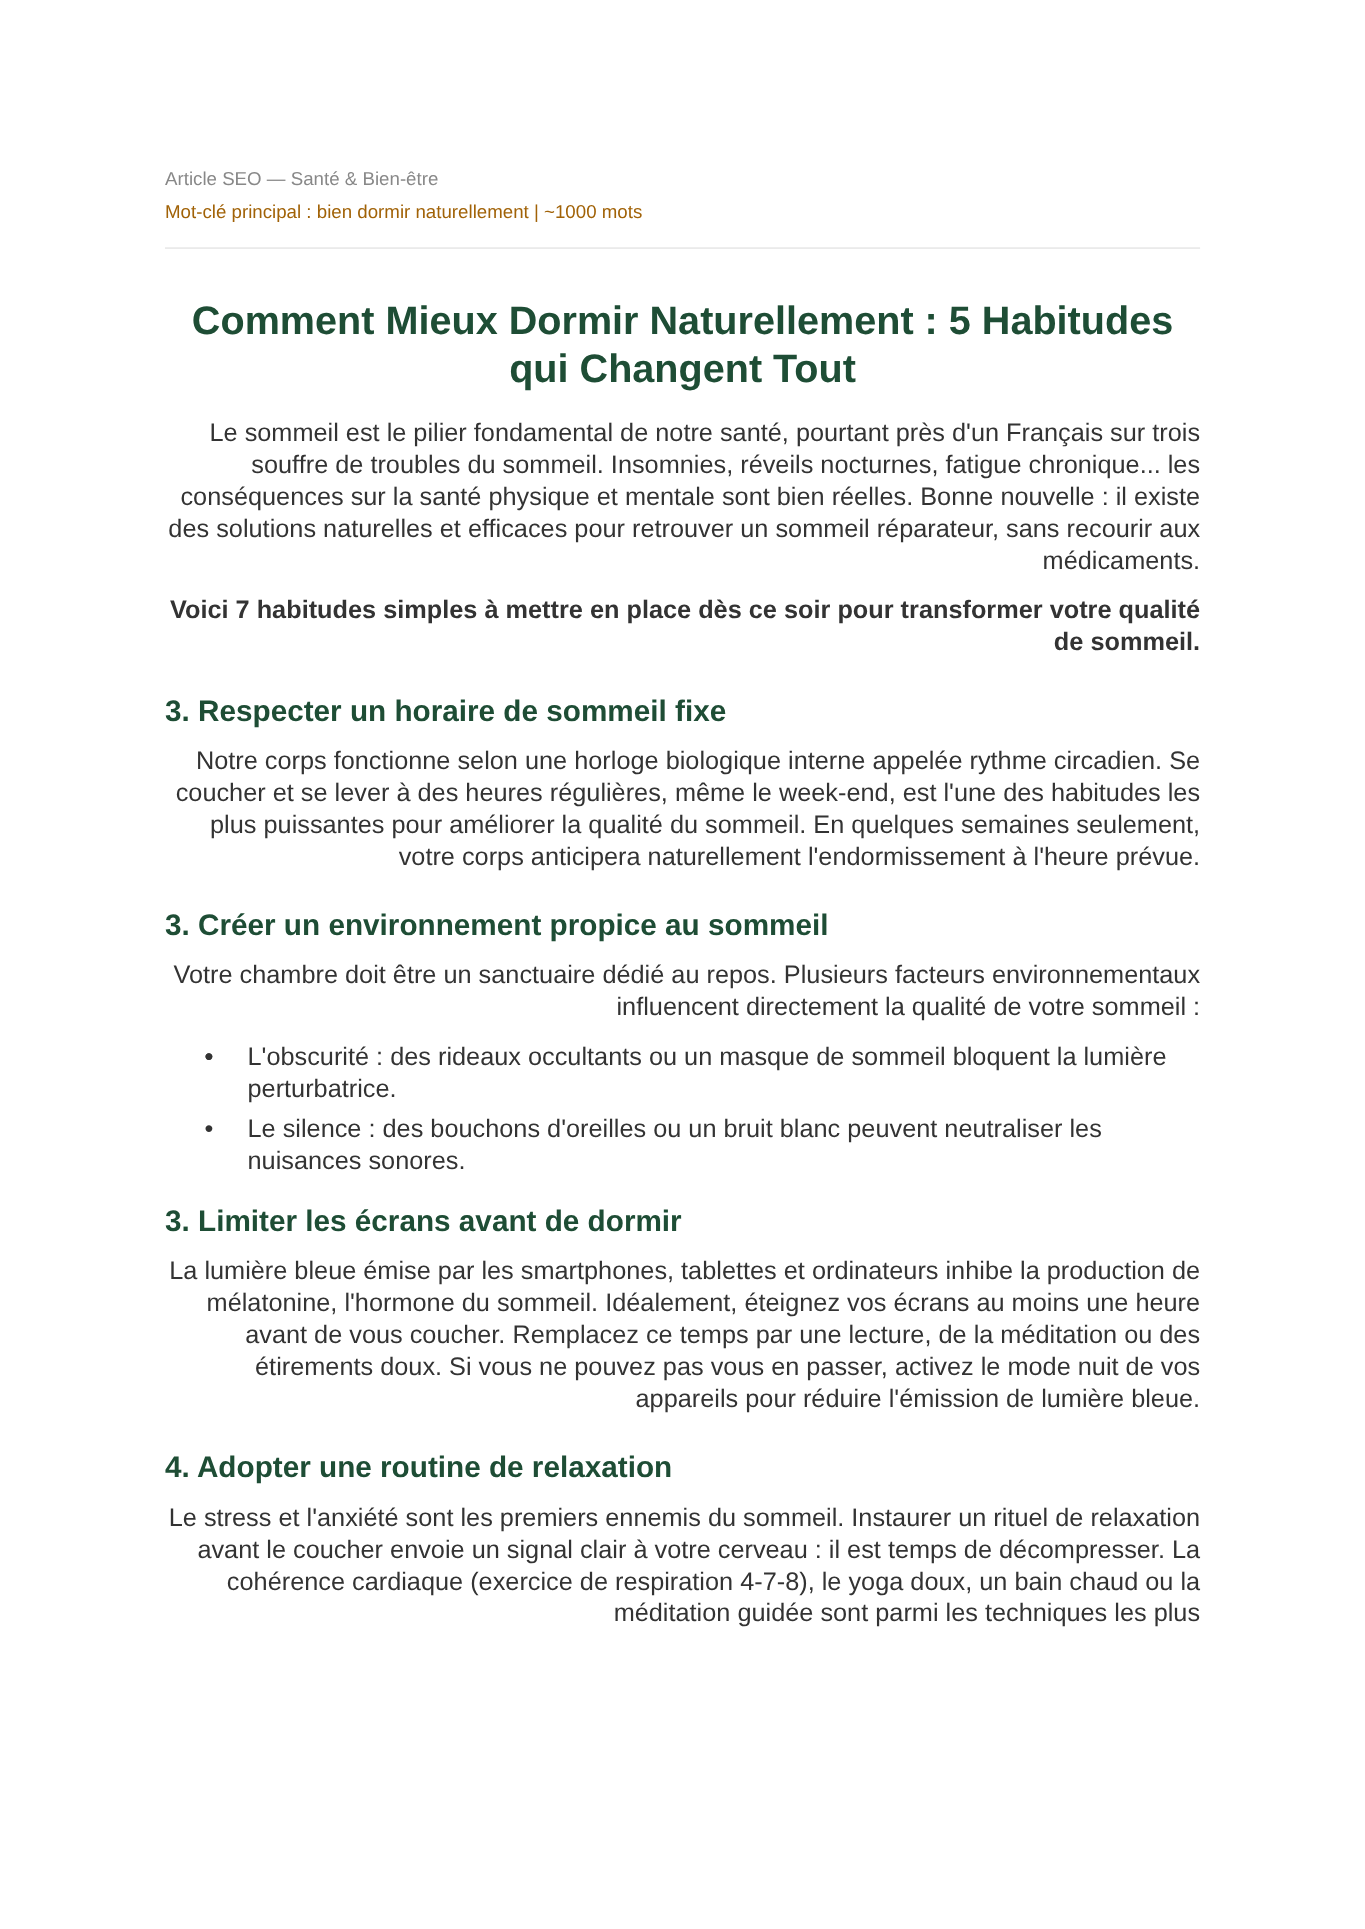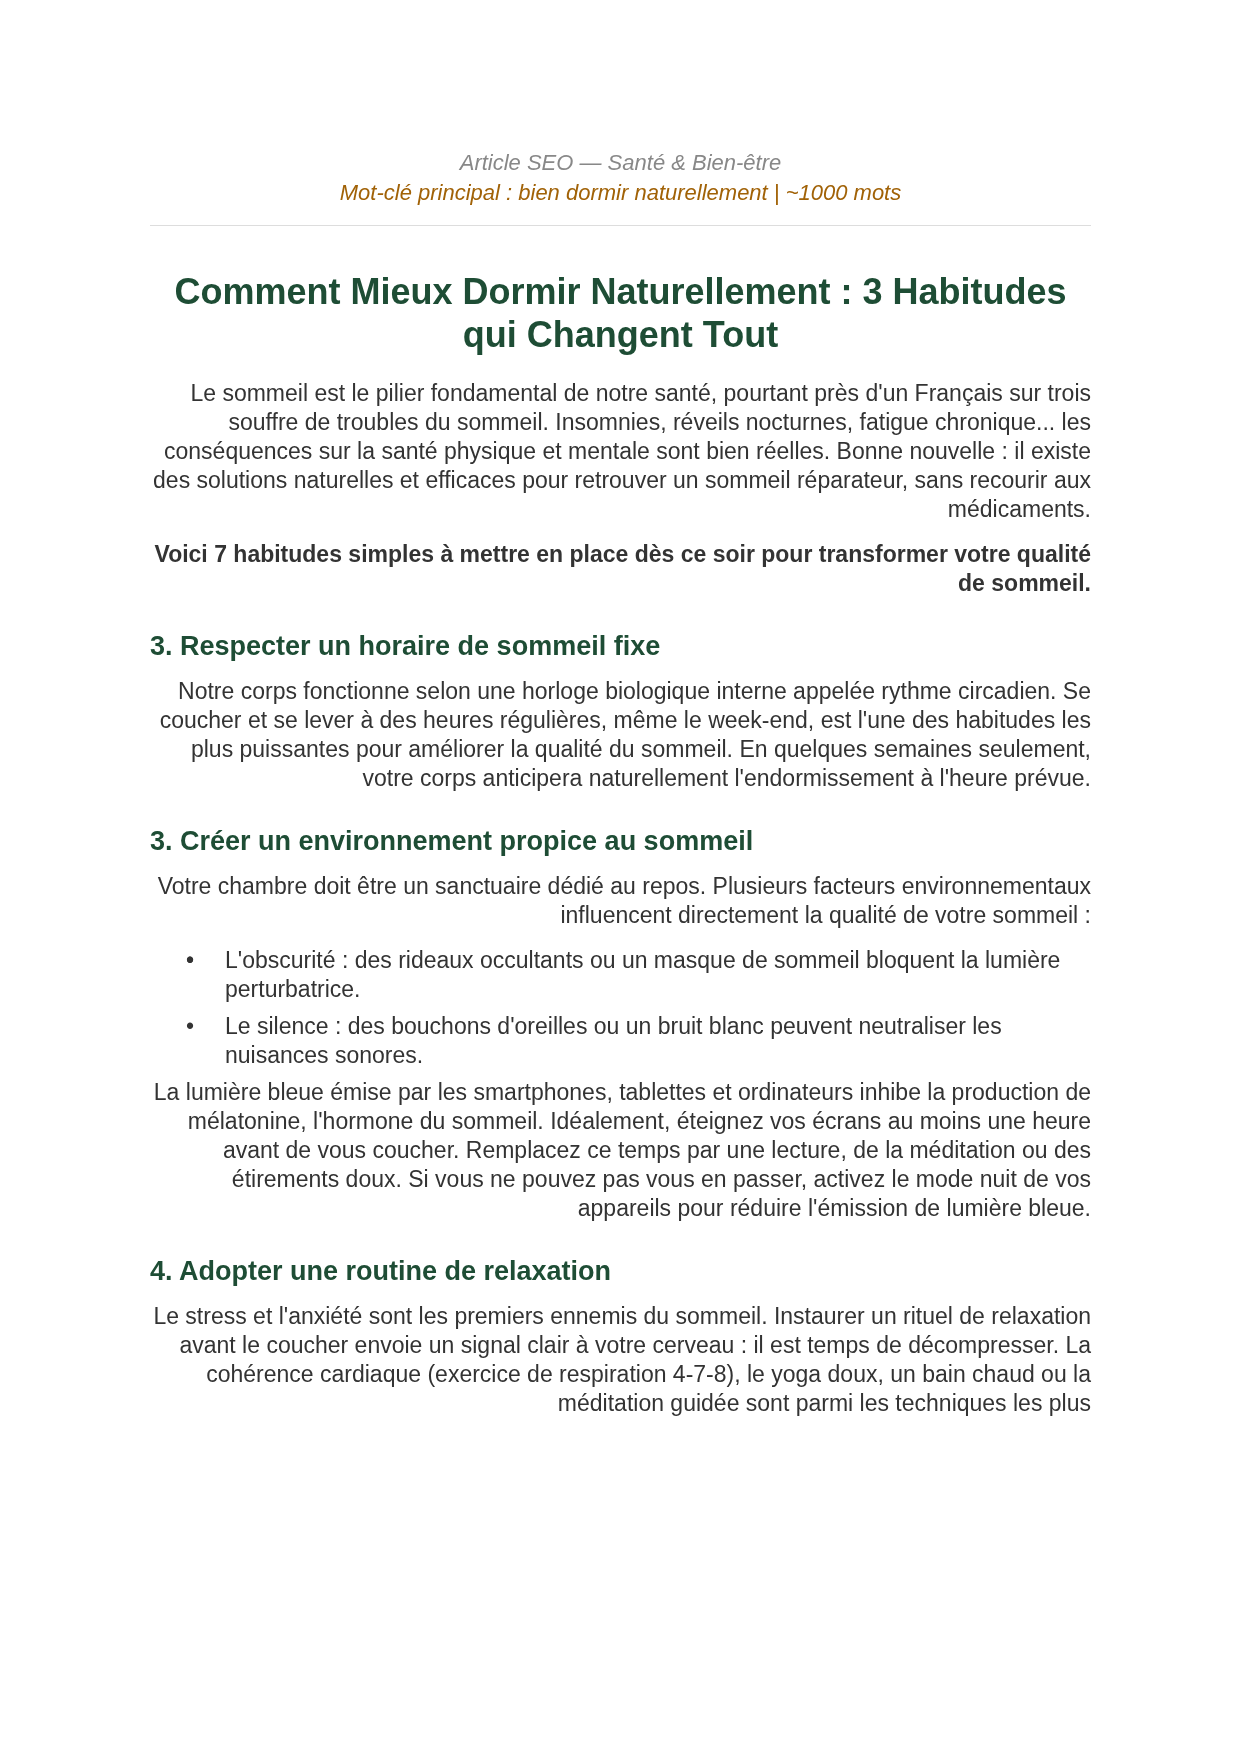--- a/index.html
+++ b/index.html
@@ -15,23 +15,22 @@
       color: #333333;
     }
     .page {
       position: relative;
       width: 1241px;
       height: 1754px;
       box-sizing: border-box;
       padding: 148px 150px 0 150px;
     }
     .meta {
-      text-align: center;
-      font-style: italic;
-      font-size: 22px;
+      text-align: left;
+      font-size: 17px;
       line-height: 30px;
     }
     .meta-category { color: #888888; }
     .meta-keyword { color: #a16207; }
     .divider {
       margin-top: 17px;
       border: 0;
       border-top: 1px solid #dddddd;
       height: 0;
     }
@@ -82,21 +81,21 @@
 
 <div class="page">
 
   <div class="meta">
     <div class="meta-category">Article SEO — Santé &amp; Bien-être</div>
     <div class="meta-keyword">Mot-clé principal : bien dormir naturellement | ~1000 mots</div>
   </div>
 
   <hr class="divider">
 
-  <h1>Comment Mieux Dormir Naturellement : 3 Habitudes qui Changent Tout</h1>
+  <h1>Comment Mieux Dormir Naturellement : 5 Habitudes qui Changent Tout</h1>
 
   <p class="intro-1">Le sommeil est le pilier fondamental de notre santé, pourtant près d'un Français sur trois souffre de troubles du sommeil. Insomnies, réveils nocturnes, fatigue chronique... les conséquences sur la santé physique et mentale sont bien réelles. Bonne nouvelle : il existe des solutions naturelles et efficaces pour retrouver un sommeil réparateur, sans recourir aux médicaments.</p>
   <p class="intro-2">Voici 7 habitudes simples à mettre en place dès ce soir pour transformer votre qualité de sommeil.</p>
 
   <section>
     <h2>3. Respecter un horaire de sommeil fixe</h2>
     <p>Notre corps fonctionne selon une horloge biologique interne appelée rythme circadien. Se coucher et se lever à des heures régulières, même le week-end, est l'une des habitudes les plus puissantes pour améliorer la qualité du sommeil. En quelques semaines seulement, votre corps anticipera naturellement l'endormissement à l'heure prévue.</p>
   </section>
 
   <section>
@@ -111,20 +110,21 @@
         <span>L'obscurité : des rideaux occultants ou un masque de sommeil bloquent la lumière perturbatrice.</span>
       </li>
       <li>
         <span class="bullet">•</span>
         <span>Le silence : des bouchons d'oreilles ou un bruit blanc peuvent neutraliser les nuisances sonores.</span>
       </li>
     </ul>
   </section>
 
   <section>
+    <h2 style="margin-top:24px;">3. Limiter les écrans avant de dormir</h2>
     <p>La lumière bleue émise par les smartphones, tablettes et ordinateurs inhibe la production de mélatonine, l'hormone du sommeil. Idéalement, éteignez vos écrans au moins une heure avant de vous coucher. Remplacez ce temps par une lecture, de la méditation ou des étirements doux. Si vous ne pouvez pas vous en passer, activez le mode nuit de vos appareils pour réduire l'émission de lumière bleue.</p>
   </section>
 
   <section>
     <h2>4. Adopter une routine de relaxation</h2>
     <p>Le stress et l'anxiété sont les premiers ennemis du sommeil. Instaurer un rituel de relaxation avant le coucher envoie un signal clair à votre cerveau : il est temps de décompresser. La cohérence cardiaque (exercice de respiration 4-7-8), le yoga doux, un bain chaud ou la méditation guidée sont parmi les techniques les plus</p>
   </section>
 
 </div>
 

